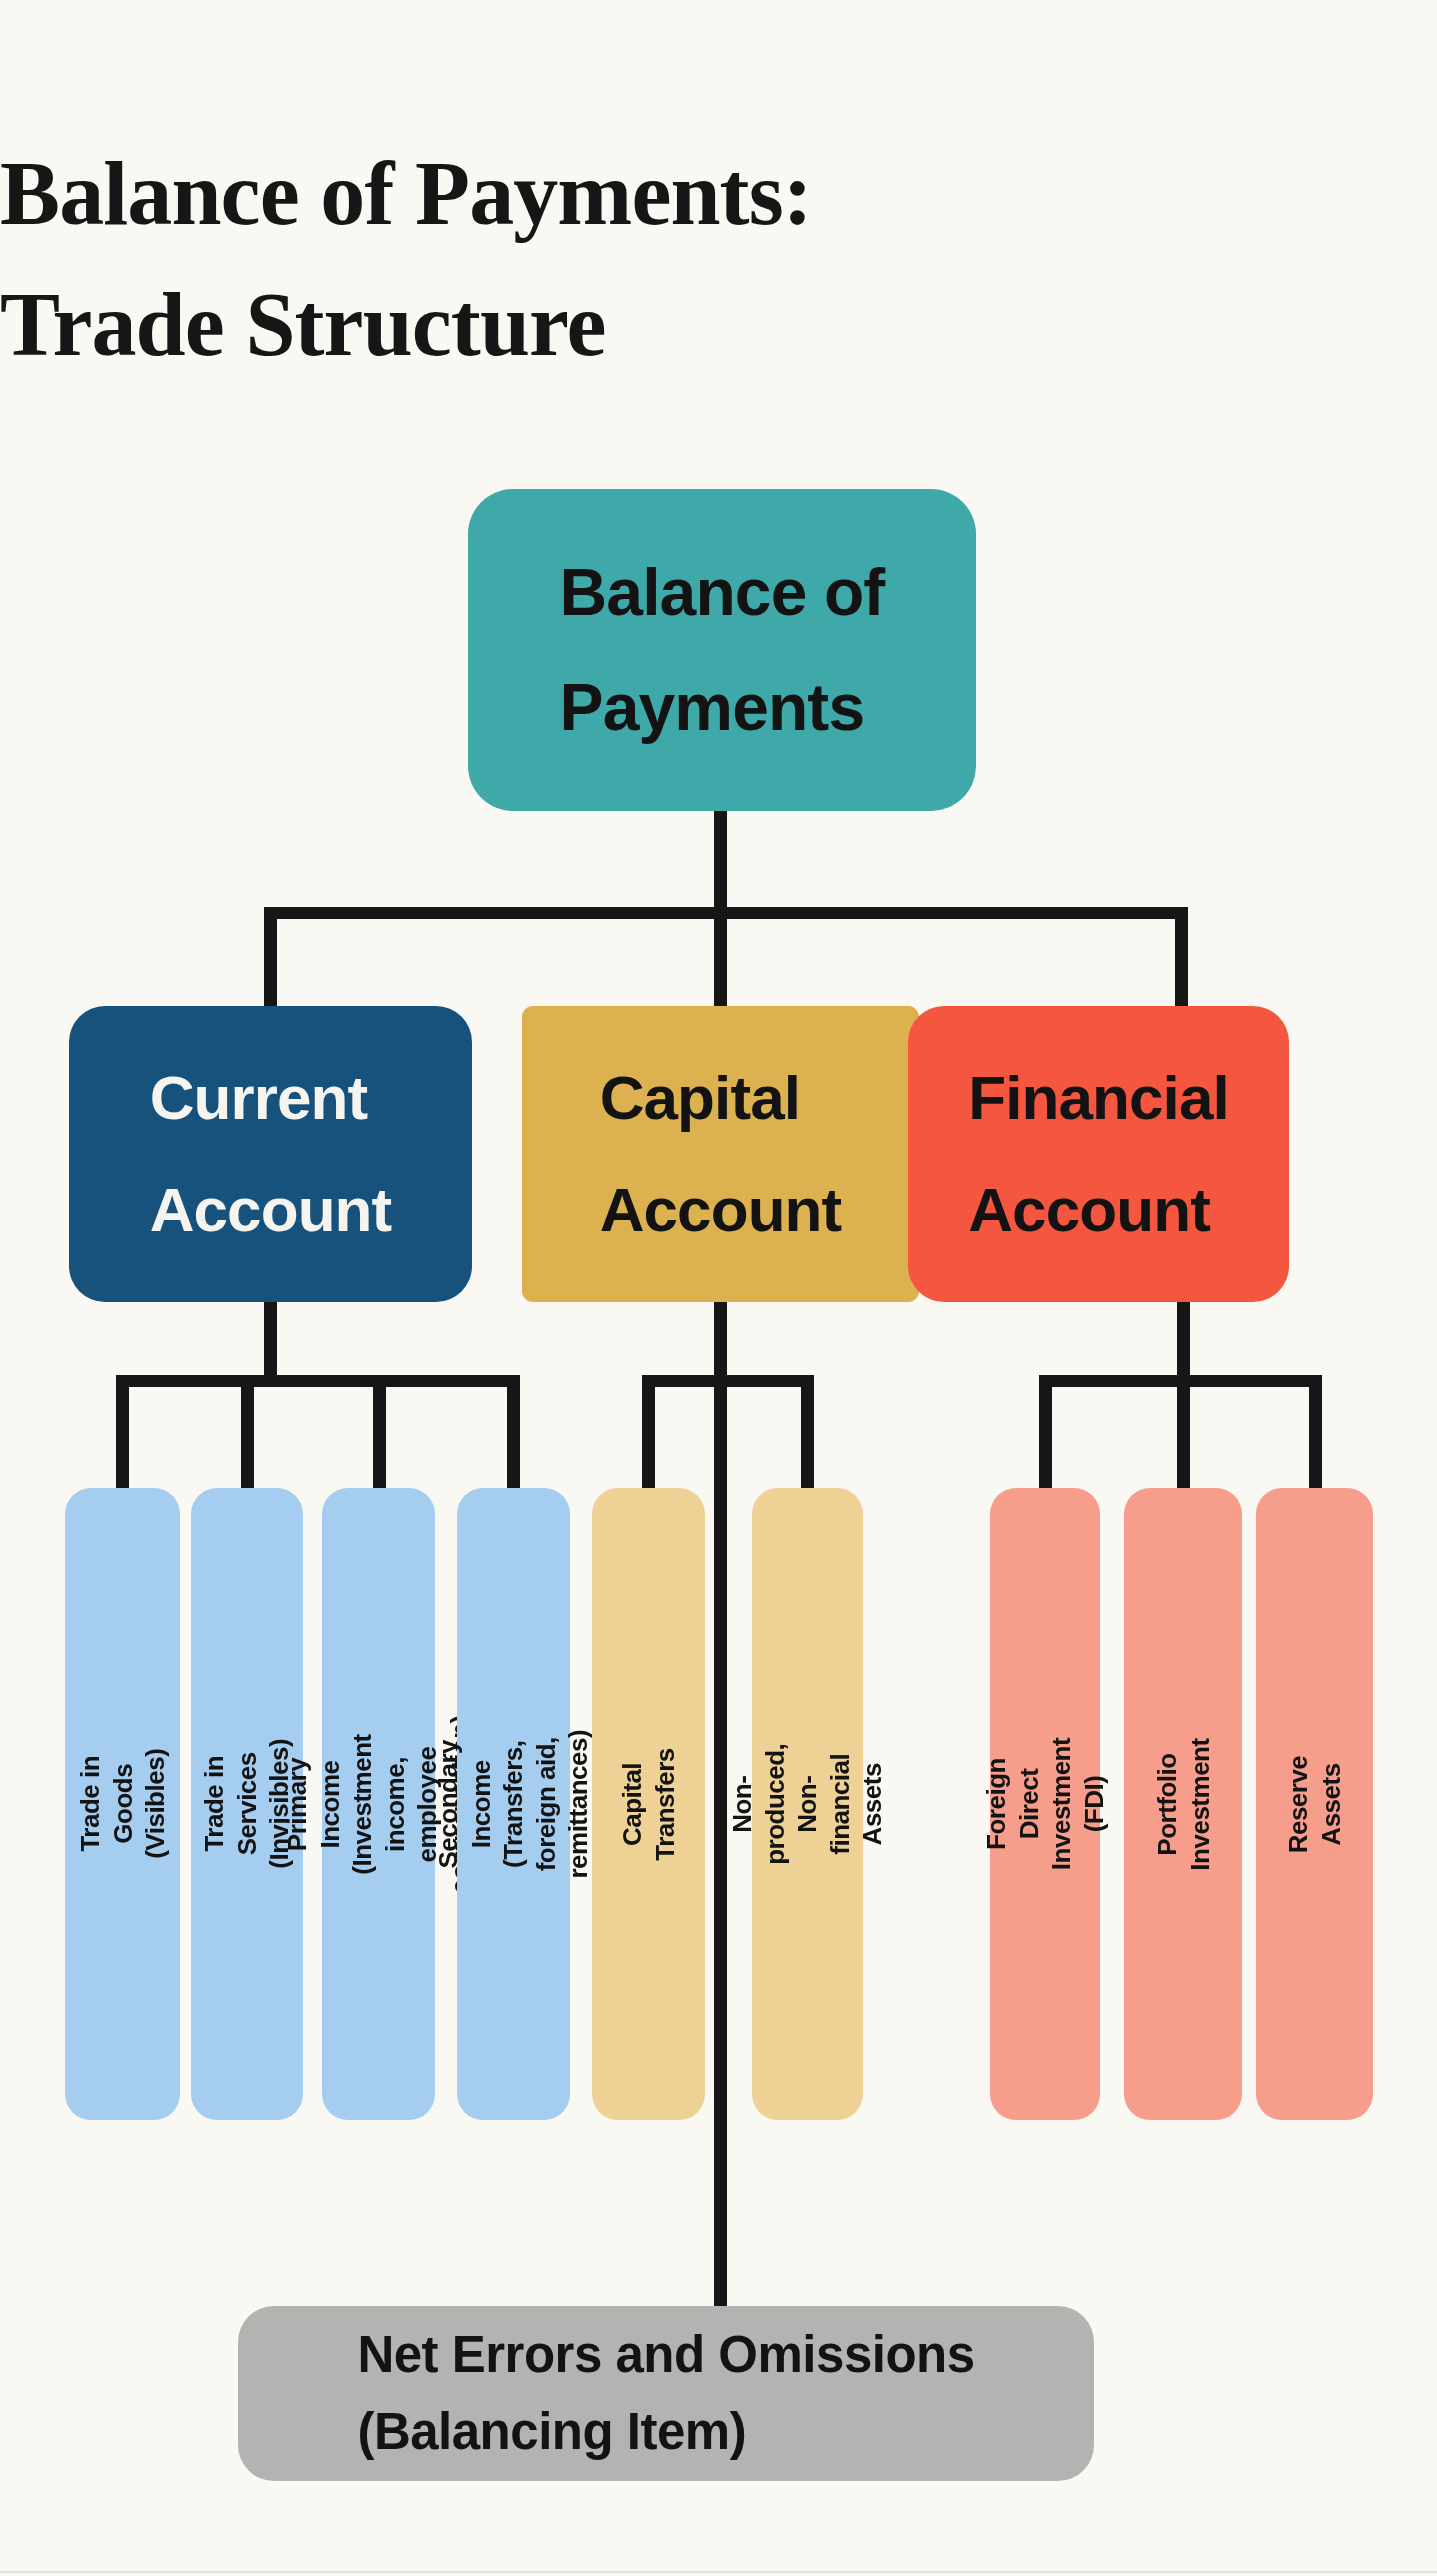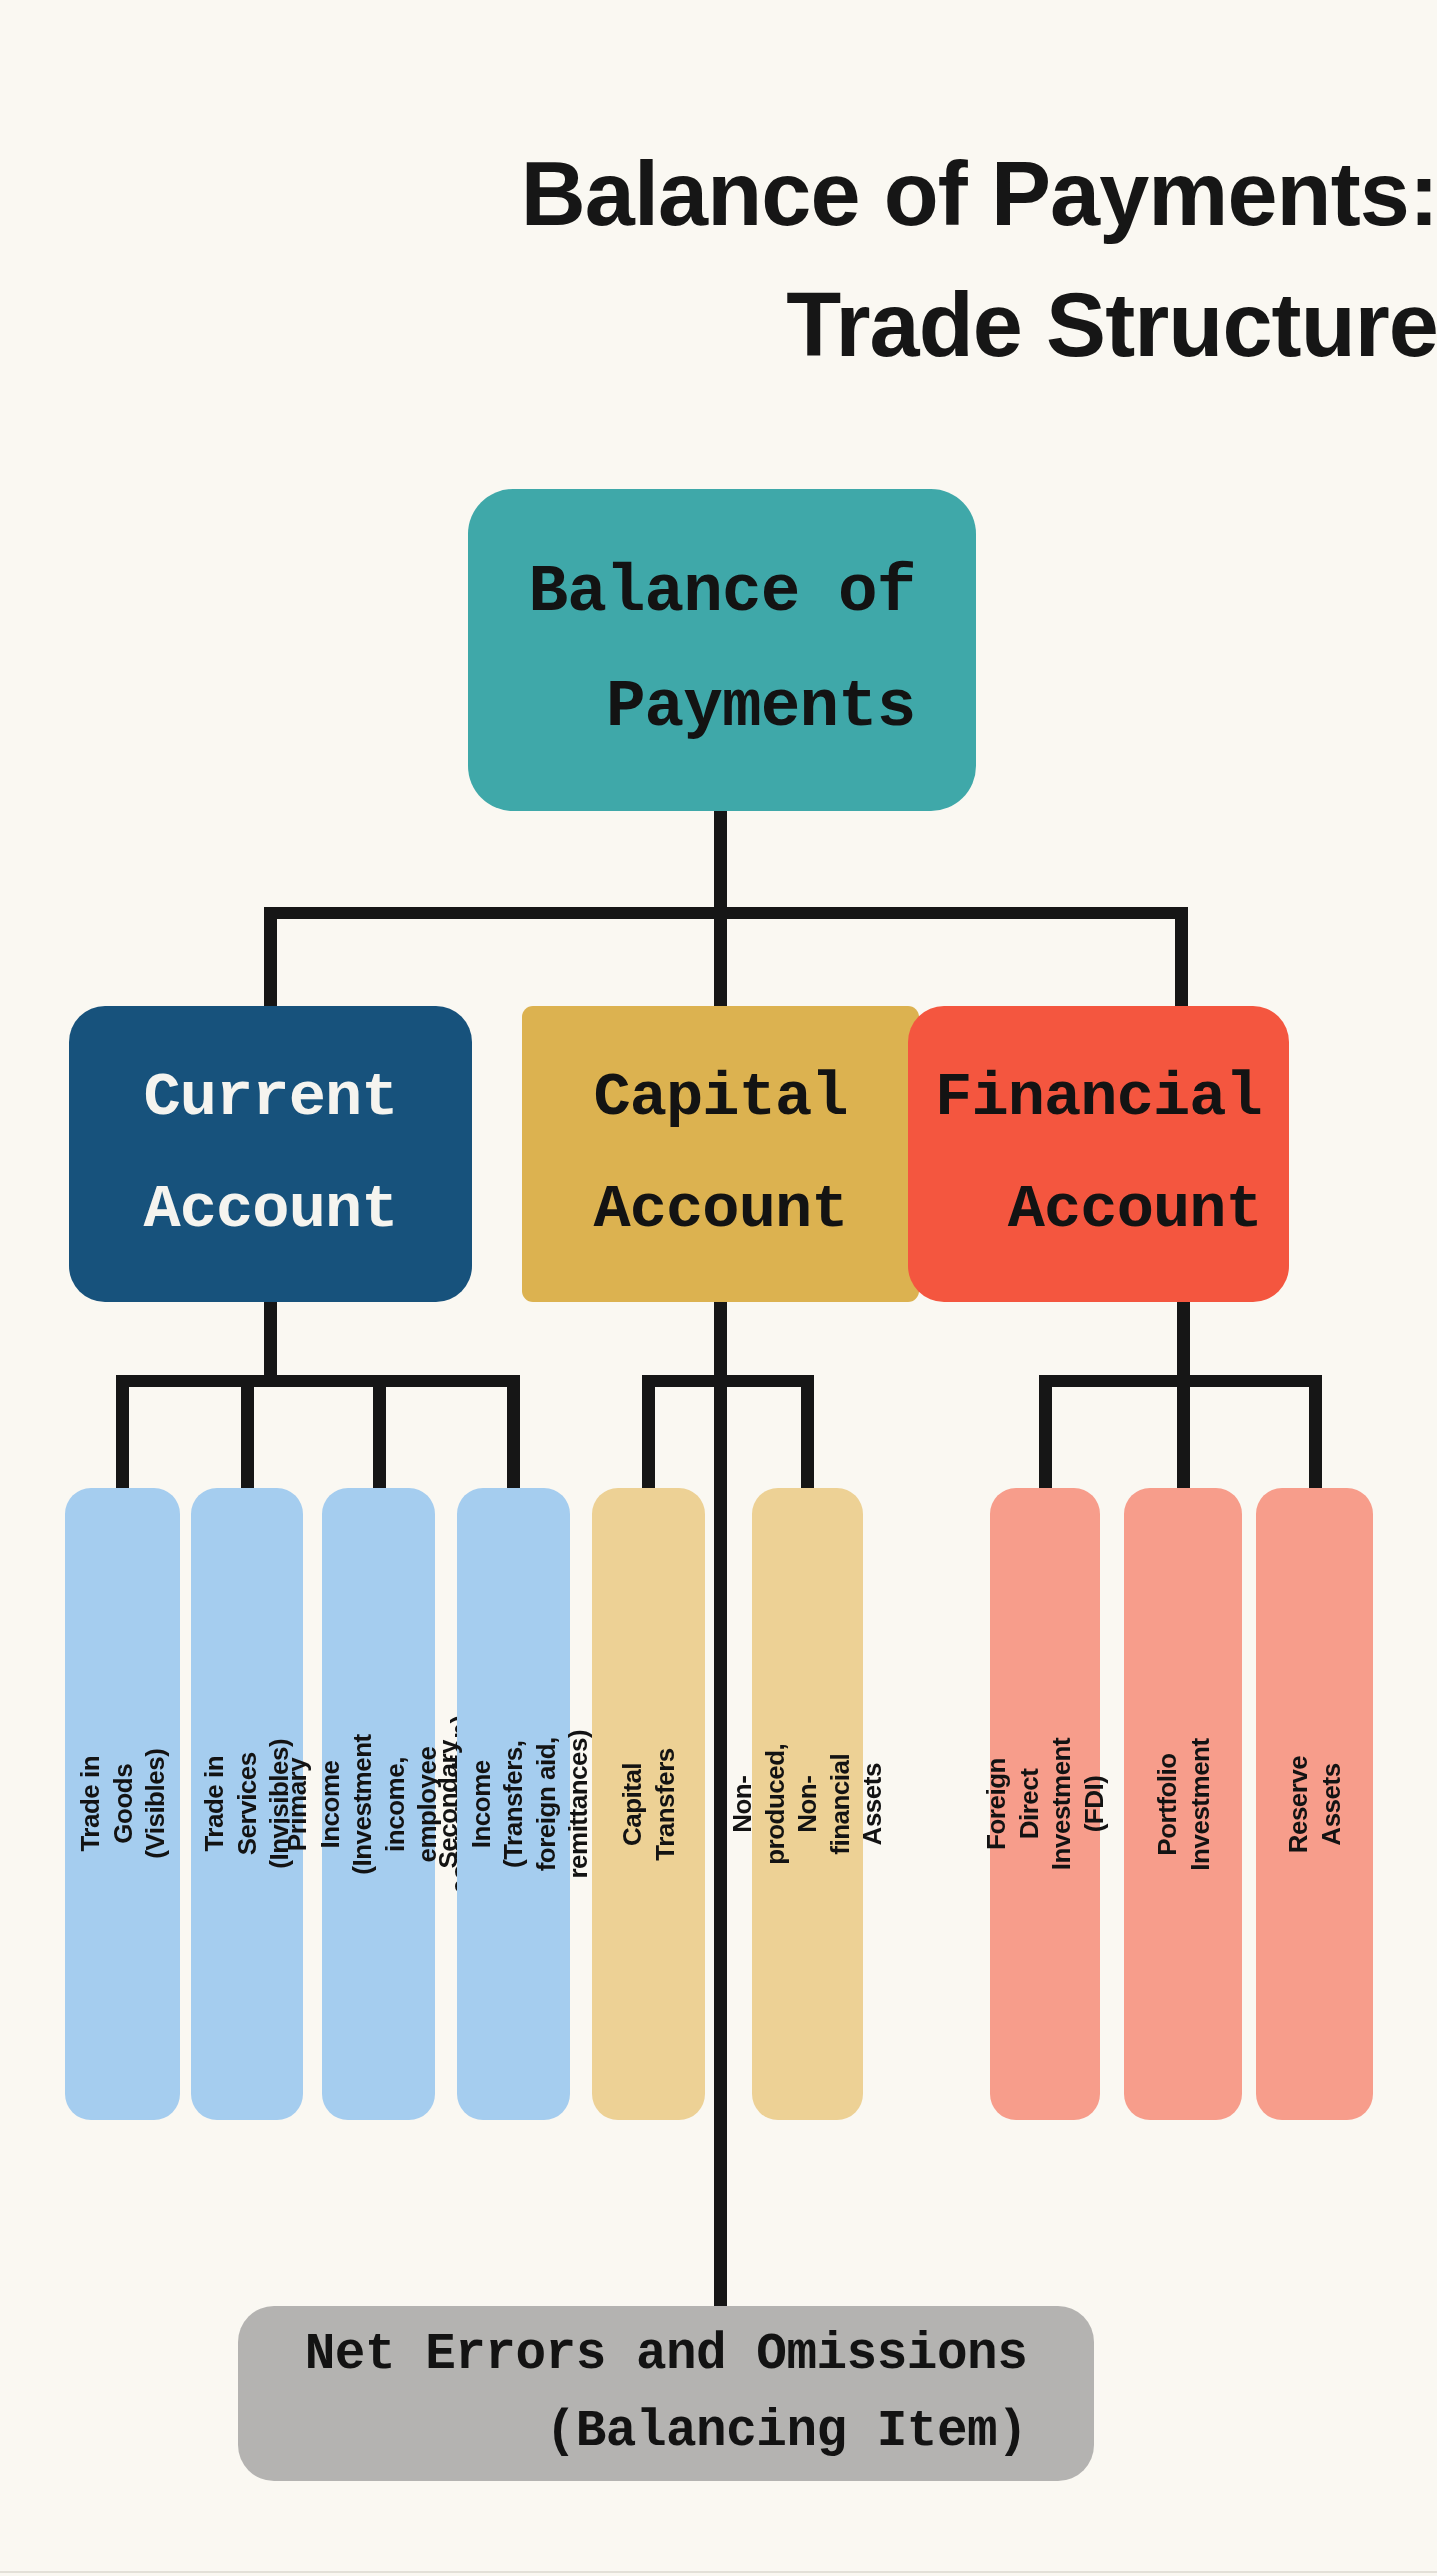--- a/index.html
+++ b/index.html
@@ -7,35 +7,35 @@
     width:1438px;height:2576px;
     background:#FAF8F2;
     font-family:"Liberation Sans", sans-serif;
     position:relative;
     overflow:hidden;
   }
   .canvas{position:absolute;inset:0;}
 
   .title{
     position:absolute;top:129px;left:0;width:1438px;
-    text-align:right;font-weight:bold;font-size:90px;line-height:1.45;
-    color:#161616;letter-spacing:-0.9px;
+    text-align:left;font-weight:bold;font-size:90px;line-height:1.45;
+    color:#161616;letter-spacing:-0.9px;font-family:Liberation Serif, serif;
   }
 
   
   .line{position:absolute;background:#161616;}
   .line.v{width:13px;}
   .line.h{height:12px;}
 
   
   .node{
     position:absolute;display:flex;align-items:center;justify-content:center;
     font-weight:bold;color:#131313;
   }
-  .node .lbl{white-space:pre-line;text-align:right;font-family:Liberation Mono, monospace;}
+  .node .lbl{white-space:pre-line;text-align:left;}
 
   .root-box{
     left:468px;top:489px;width:508px;height:322px;
     background:#3FA8A9;border-radius:45px;
     font-size:66px;line-height:1.75;letter-spacing:-0.9px;
   }
 
   .acct{
     top:1006px;height:296px;border-radius:36px;
     font-size:62px;line-height:1.8;letter-spacing:-0.9px;

